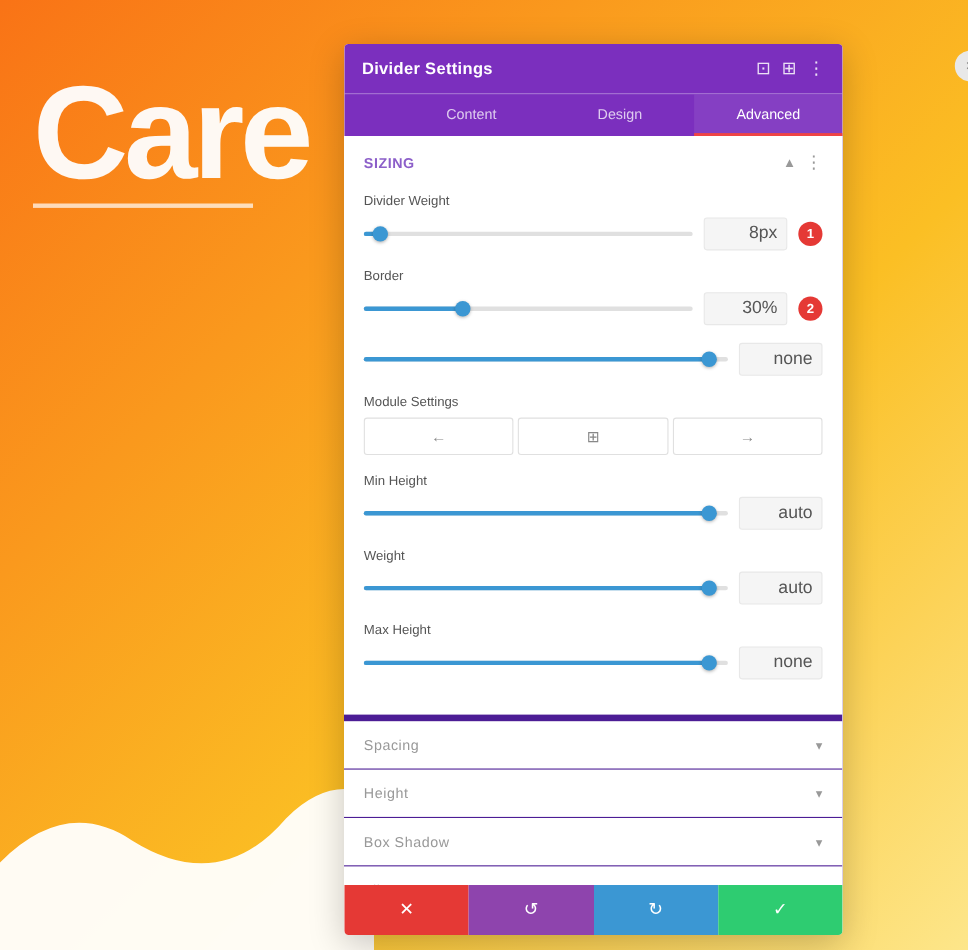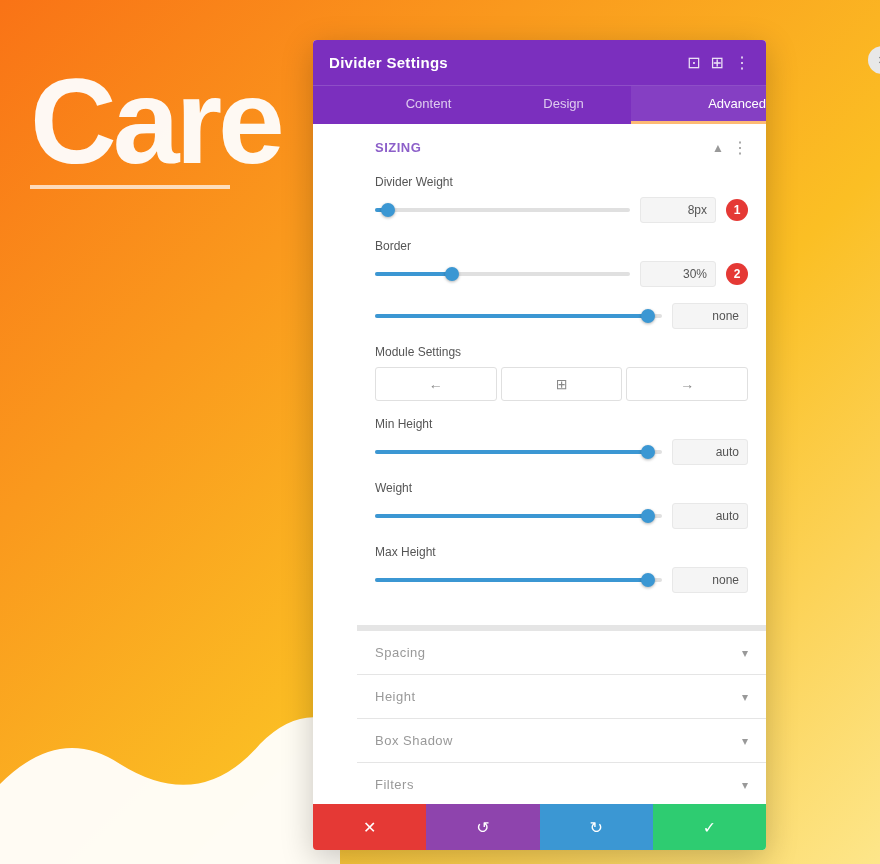--- a/index.html
+++ b/index.html
@@ -105,32 +105,30 @@
       padding: 10px 0;
       color: rgba(255,255,255,0.75);
       font-size: 13px;
       font-weight: 500;
       cursor: pointer;
       border-bottom: 3px solid transparent;
       transition: all 0.2s;
     }
     .tab.active {
       color: white;
-      border-bottom: 3px solid #fdba74;
+      border-bottom: 3px solid #ef4444;
       background: rgba(255,255,255,0.08);
-      text-align: right;
     }
 
     
     .panel-body {
       flex: 1;
       overflow-y: auto;
-      background: #e5e5e5;
+      background: #4c1d95;
       scrollbar-width: thin;
-      margin-left: 44px;
     }
     .panel-body::-webkit-scrollbar { width: 6px; }
     .panel-body::-webkit-scrollbar-track { background: #f0f0f0; }
     .panel-body::-webkit-scrollbar-thumb { background: #ccc; border-radius: 3px; }
 
     
     .section {
       background: #fff;
       margin-bottom: 6px;
     }
@@ -211,21 +209,21 @@
       transform: translate(-50%, -50%);
       width: 14px;
       height: 14px;
       background: #3b97d3;
       border-radius: 50%;
       box-shadow: 0 1px 3px rgba(0,0,0,0.3);
     }
     .value-input {
       width: 76px;
       padding: 5px 8px;
-      font-size: 12px;
+      font-size: 16px;
       border: 1px solid #e8e8e8;
       border-radius: 3px;
       background: #f5f5f5;
       color: #555;
       text-align: right;
       flex-shrink: 0;
     }
     .badge {
       width: 22px;
       height: 22px;

